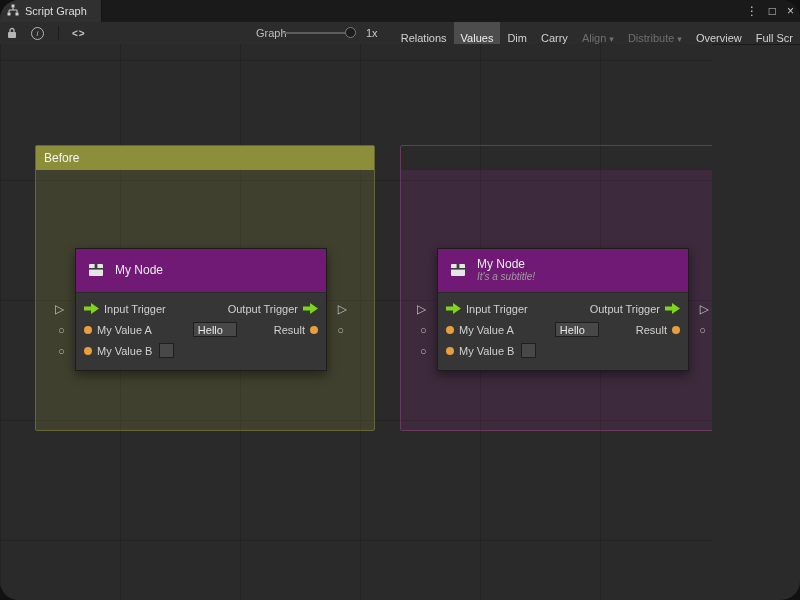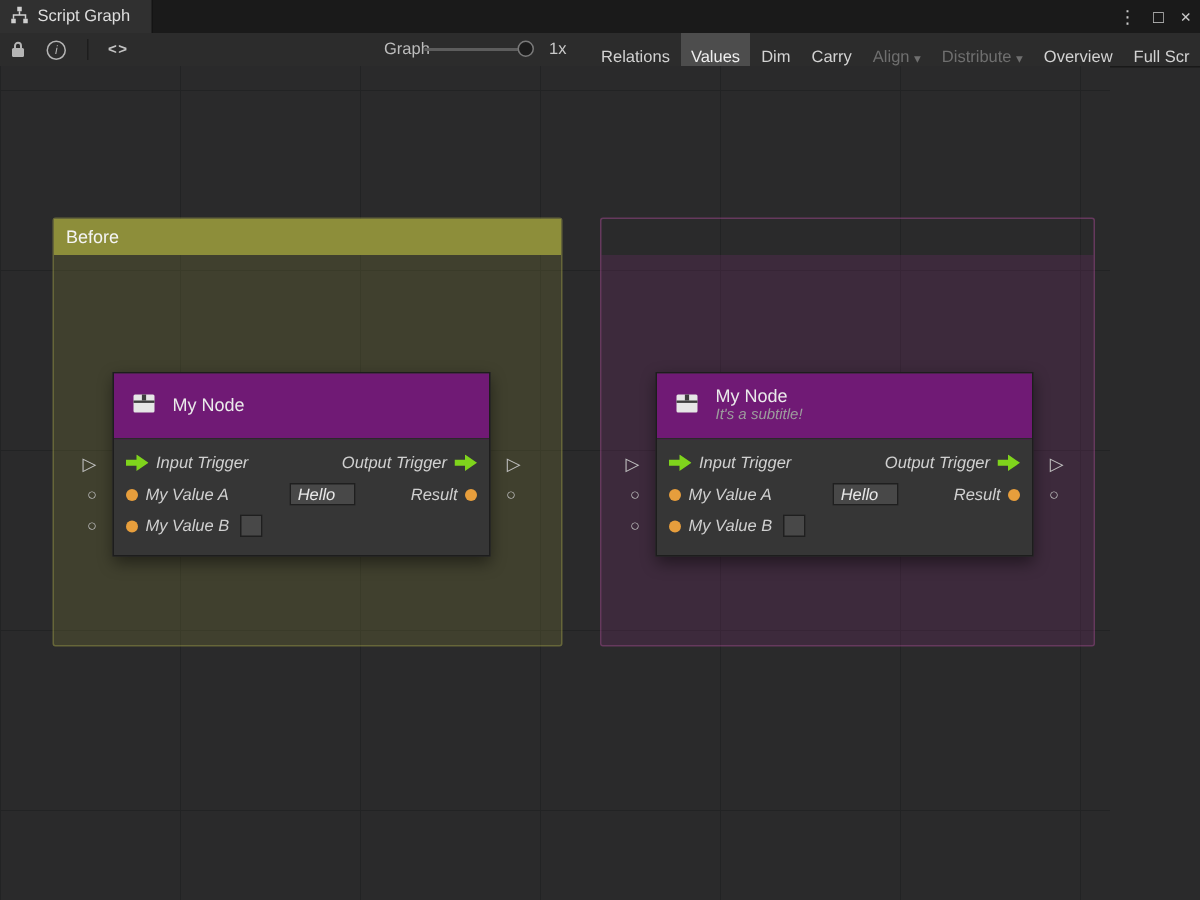--- a/index.html
+++ b/index.html
@@ -1,18 +1,18 @@
 <!DOCTYPE html>
 <html><head>
 <meta charset="utf-8">
 <style>
   html,body{margin:0;padding:0;background:#111;}
   .app{position:relative;width:800px;height:600px;overflow:hidden;
        font-family:"Liberation Sans",sans-serif;font-size:11px;color:#cccccc;
-       background:#2a2a2b;user-select:none;}
+       background:#2a2a2b;user-select:none;border-radius:19px;}
 
   
   .titlebar{position:absolute;top:0;left:0;width:800px;height:22px;background:#1a1a1a;}
   .tab{position:absolute;left:0;top:0;height:22px;background:#303030;
        display:flex;align-items:center;gap:6px;padding:0 14px 0 7px;color:#dedede;font-size:11px;
        border-right:1px solid #141414;}
   .window-controls{position:absolute;right:6px;top:0;height:22px;display:flex;gap:11px;
        align-items:center;color:#c9c9c9;font-size:12px;}
   .window-controls span{cursor:default;line-height:22px;}
 
@@ -38,40 +38,40 @@
   .tb-btn{display:flex;align-items:flex-end;gap:3px;padding:0 7px;color:#d2d2d2;cursor:default;}
   .tb-btn.active{background:#4d4d4d;color:#efefef;}
   .tb-btn.disabled{color:#6f6f6f;}
   .tb-btn .dd{font-size:9px;}
 
   
   .canvas{position:absolute;top:44px;left:0;width:712px;height:556px;background-color:#2a2a2b;
     background-image:
       linear-gradient(to bottom,#222324 1px,transparent 1px),
       linear-gradient(to right,#222324 1px,transparent 1px);
-    background-size:120px 120px;background-position:0 16px;overflow:hidden;padding-left:28px;}
+    background-size:120px 120px;background-position:0 16px;overflow:hidden;}
 
   
   .group{position:absolute;border:1px solid rgba(255,255,255,0.12);z-index:1;border-radius:2px;}
   .group-header{height:24px;display:flex;align-items:center;padding:0 8px;font-size:12px;color:#f4f4f4;}
   .group-body{position:absolute;top:24px;left:0;right:0;bottom:0;}
   .group-before{left:35px;top:101px;width:338px;height:284px;border-color:rgba(175,176,75,0.45);}
   .group-after{left:400px;top:101px;width:328px;height:284px;border-color:rgba(175,75,155,0.45);}
 
   
   .node{position:absolute;width:250px;background:#363636;border:1px solid #1d1d1d;z-index:2;
         box-shadow:0 4px 10px rgba(0,0,0,0.45);}
   .node-before{left:75px;top:204px;}
   .node-after{left:437px;top:204px;}
   .node-header{height:44px;box-sizing:border-box;background:#701a75;border-bottom:1px solid #2a2a2a;
         display:flex;align-items:center;gap:9px;padding:0 10px;}
   .node-titles{display:flex;flex-direction:column;justify-content:center;line-height:13px;}
   .node-title{font-size:12px;color:#eaeaea;}
   .node-subtitle{font-size:10px;color:#9d9d9d;line-height:12px;font-style:italic;}
-  .node-body{padding:5px 0 9px 0;font-style:italic;}
+  .node-body{padding:5px 0 9px 0;}
   .port-row{height:21px;display:flex;align-items:center;padding:0 8px;gap:5px;}
   .port-label{color:#d0d0d0;font-size:11px;white-space:nowrap;}
   .flex-sp{flex:1;}
   .arrow-green{display:flex;align-items:center;}
   .dot-orange{width:8px;height:8px;border-radius:50%;display:inline-block;flex:0 0 8px;}
   .field{background:#484848;border:1px solid #1f1f1f;height:15px;box-sizing:border-box;
         display:flex;align-items:center;padding:0 4px;color:#e8e8e8;font-size:11px;margin-left:2px;}
   .field-a{min-width:44px;margin-left:36px;}
   .field-b{width:15px;}
 

